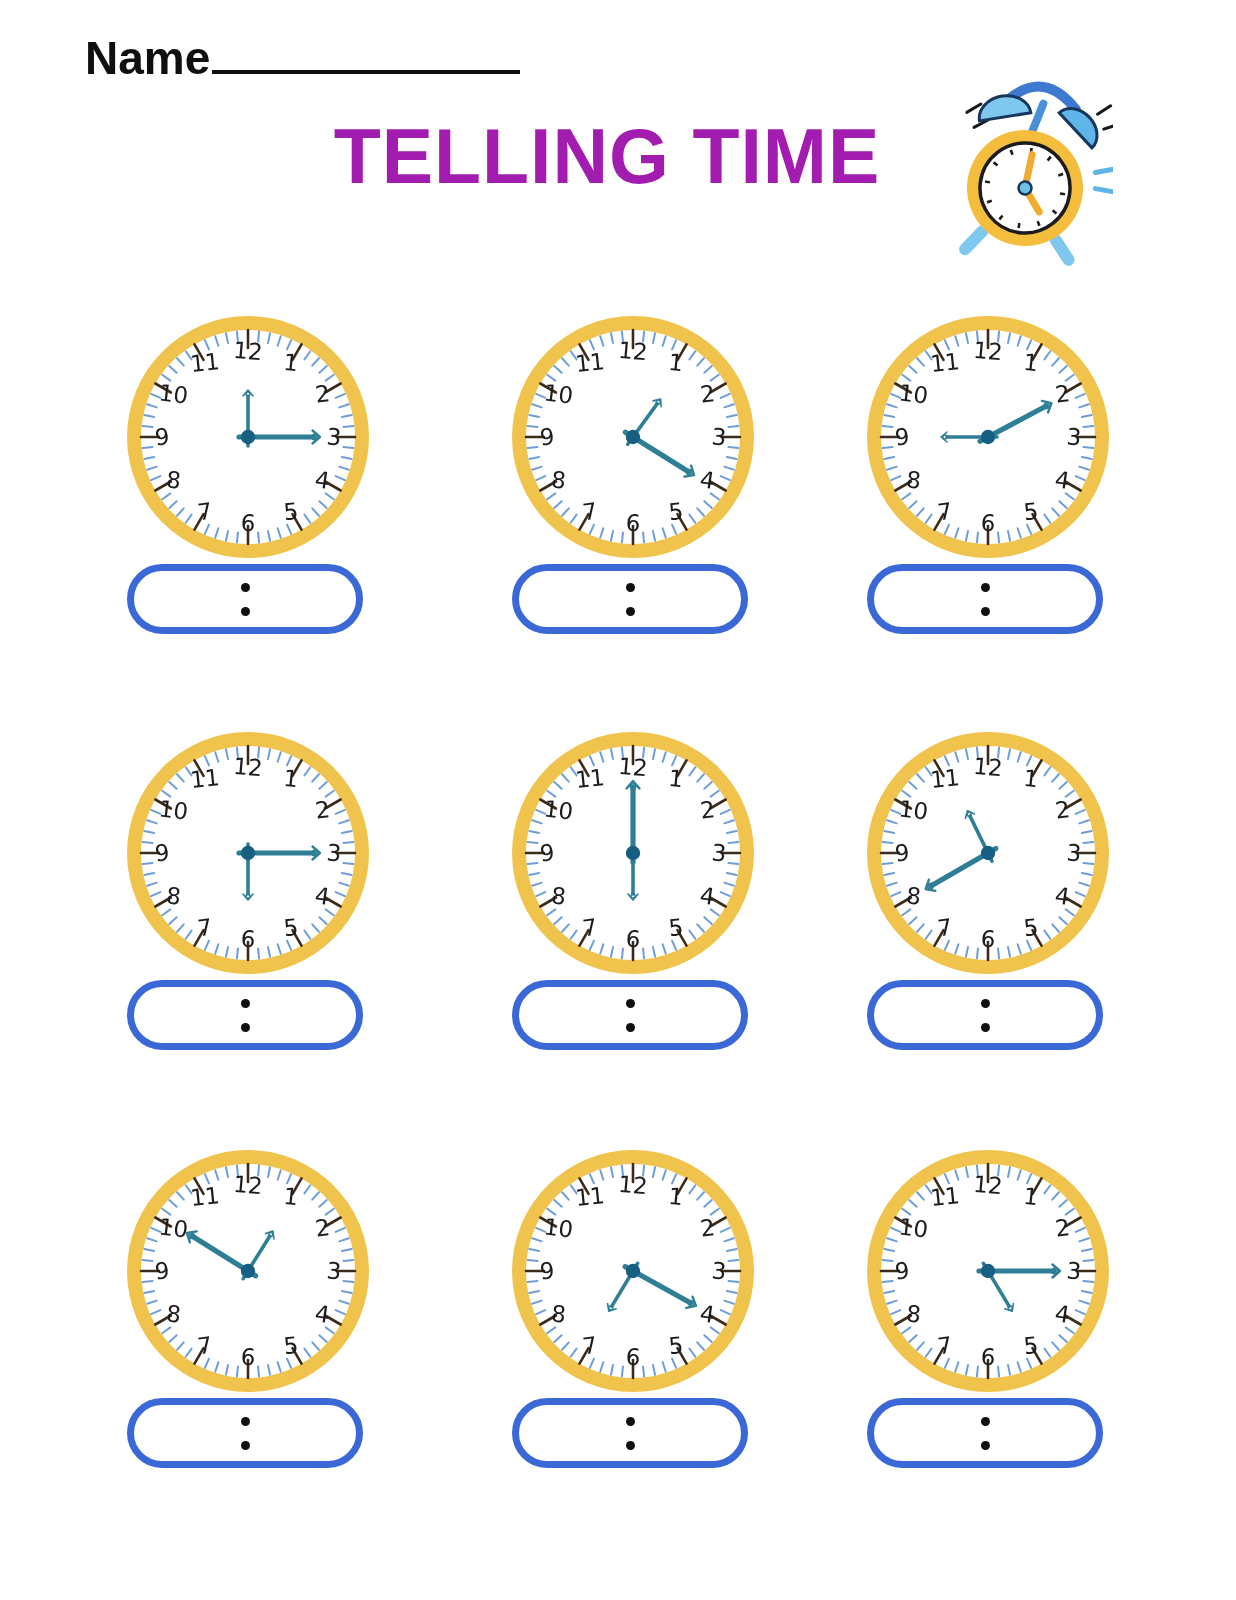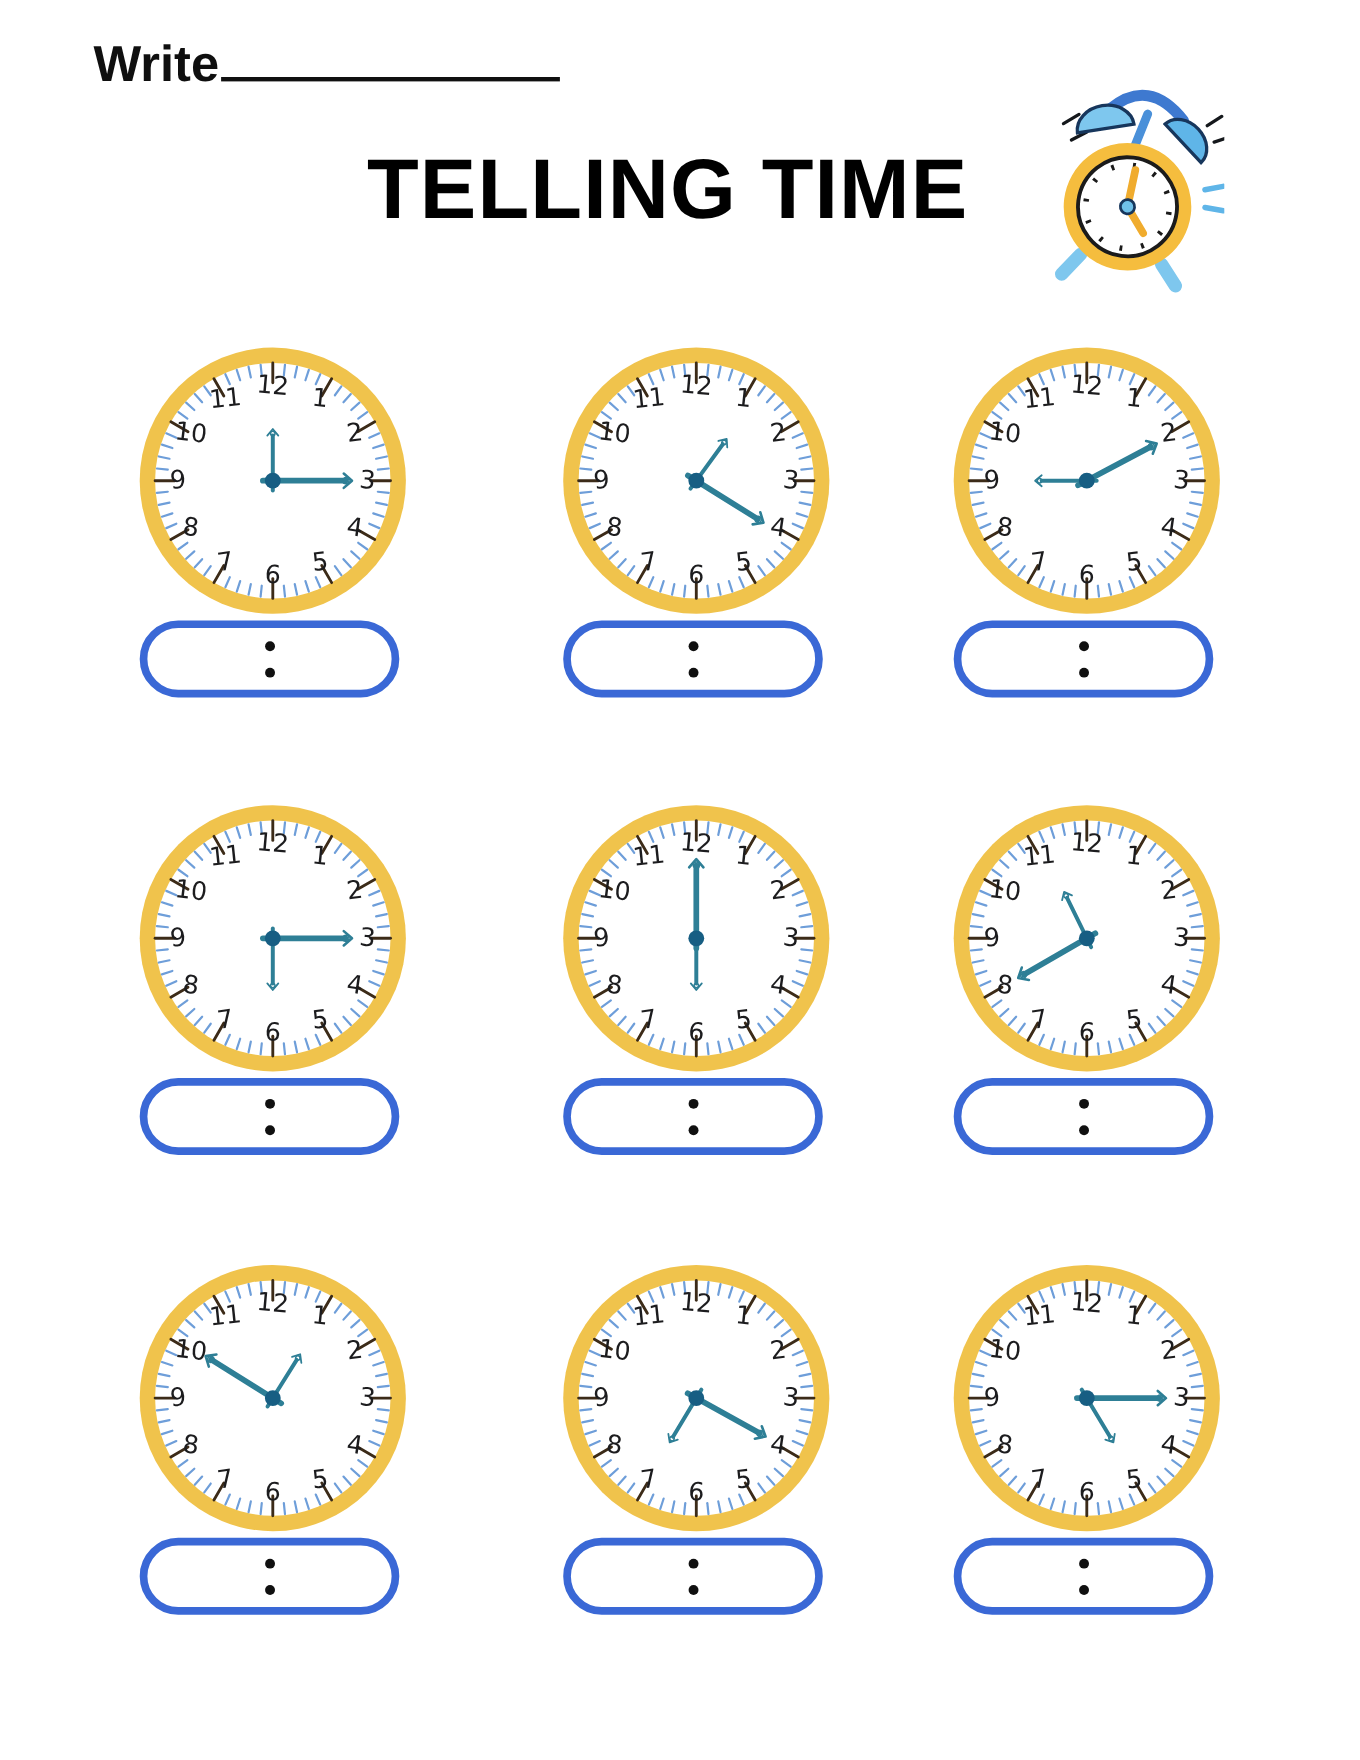--- a/index.html
+++ b/index.html
@@ -3,39 +3,39 @@
 <meta charset="utf-8">
 <style>
   html,body{margin:0;padding:0;background:#ffffff;}
   .page{position:relative;width:1236px;height:1600px;background:#ffffff;overflow:hidden;
         font-family:"Liberation Sans",sans-serif;}
   
   .name-row{position:absolute;left:85px;top:30px;white-space:nowrap;}
   .name-label{font-size:46px;font-weight:800;color:#0f0f0f;letter-spacing:0px;}
   .name-line{display:inline-block;width:308px;border-bottom:4px solid #101010;height:40px;margin-left:2px;}
   .title-block{position:absolute;left:0;top:116px;width:1214px;text-align:center;}
-  .title{margin:16px;font-size:77px;line-height:1.05;font-weight:900;color:#000000;letter-spacing:1px;}
+  .title{margin:0;font-size:77px;line-height:1.05;font-weight:900;color:#a21caf;letter-spacing:1px;}
   .subtitle{margin:4px 0 0 0;font-size:35px;font-weight:800;color:#141414;}
   .alarm{position:absolute;left:938px;top:68px;width:175px;height:200px;}
   
   .clock-cell{position:absolute;width:260px;height:260px;}
   .clock-cell svg{display:block;width:260px;height:260px;}
   .num{font-family:"DejaVu Sans",sans-serif;font-weight:500;}
   .answer-box{position:absolute;width:222px;height:56px;background:#ffffff;
               border:7px solid #3A68D6;border-radius:38px;display:flex;flex-direction:column;
               align-items:center;justify-content:center;gap:15px;}
   .colon-dot{width:9px;height:9px;border-radius:50%;background:#101010;}
 </style>
 </head>
 <body>
 
 <div class="page">
 
   <div class="name-row">
-    <span class="name-label">Write</span><span class="name-line"></span>
+    <span class="name-label">Name</span><span class="name-line"></span>
   </div>
 
   <div class="title-block">
     <h1 class="title">TELLING TIME</h1>
   </div>
 
   <div class="alarm">
     <svg viewBox="0 0 175 200" width="175" height="200">
       <g transform="rotate(7 87 120)">
         <path d="M20 52 l13 -10 M29 66 l13 -9" stroke="#15181c" stroke-width="3" stroke-linecap="round" fill="none"></path>

